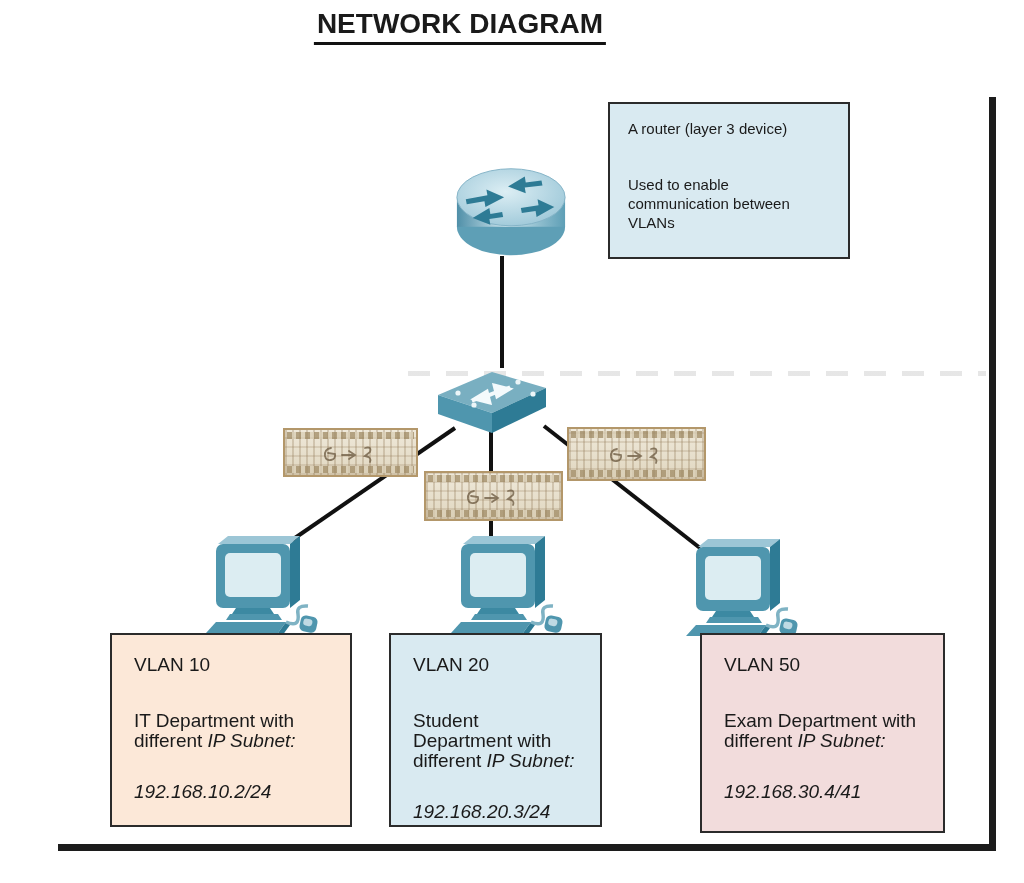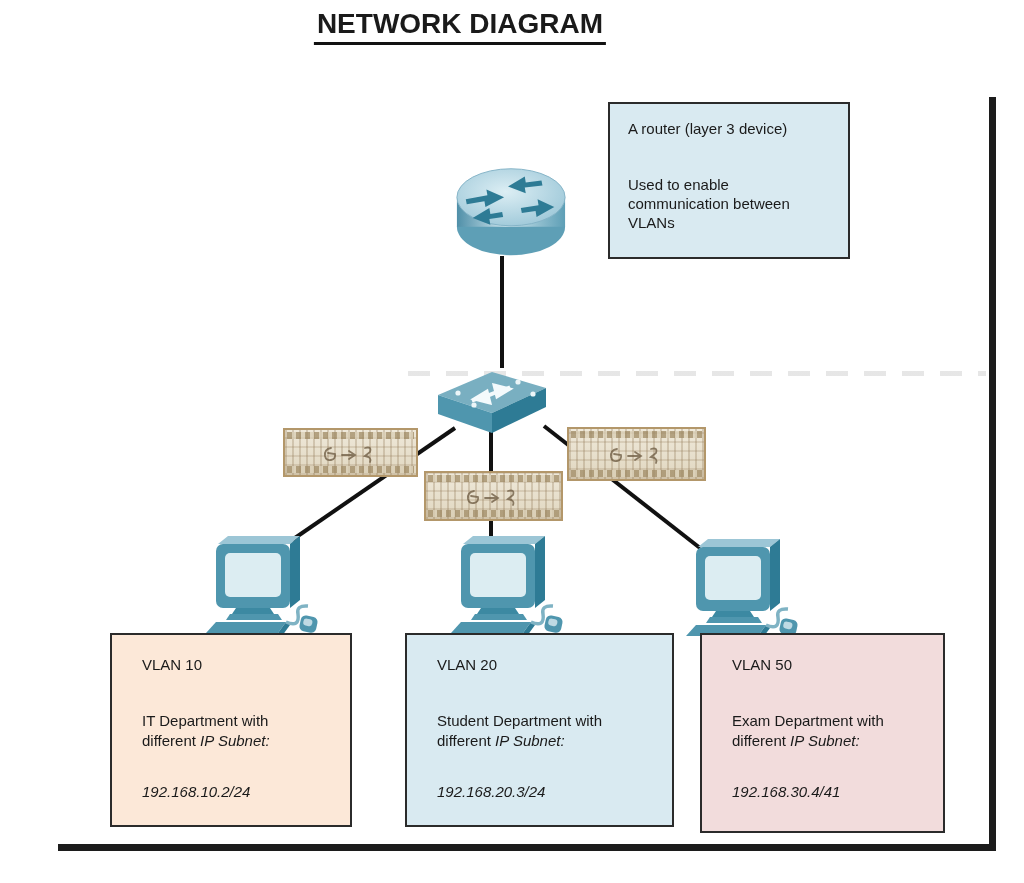--- a/index.html
+++ b/index.html
@@ -14,23 +14,23 @@
 
   
   .note-box{position:absolute;left:608px;top:102px;width:242px;height:157px;
             background:#D9EAF1;border:2px solid #2b2b2b;box-sizing:border-box;
             padding:15px 18px;font-size:15px;line-height:19px;}
   .note-line1{margin:0;}
   .note-line2{margin:37px 0 12px;width:200px;}
 
   
   .vlan-box{position:absolute;border:2px solid #2b2b2b;box-sizing:border-box;
-            padding:20px 30px;font-size:15px;line-height:20px;}
+            padding:20px 22px;font-size:19px;line-height:20px;}
   #vlan10{left:110px;top:633px;width:242px;height:194px;background:#FCE8D8;}
-  #vlan20{left:405px;top:633px;width:269px;height:194px;background:#D9EAF1;}
+  #vlan20{left:389px;top:633px;width:213px;height:194px;background:#D9EAF1;}
   #vlan30{left:700px;top:633px;width:245px;height:200px;background:#F2DCDC;}
   .vlan-name{margin:0;}
   .vlan-desc{margin:36px 0 0;}
   .vlan-ip{margin:31px 0 0;font-style:italic;}
 
   
   #router-icon{left:452px;top:167px;width:118px;height:92px;}
   #switch-icon{left:434px;top:362px;width:116px;height:72px;}
   #pc-left{left:202px;top:532px;width:120px;height:102px;}
   #pc-mid{left:447px;top:532px;width:120px;height:102px;}

